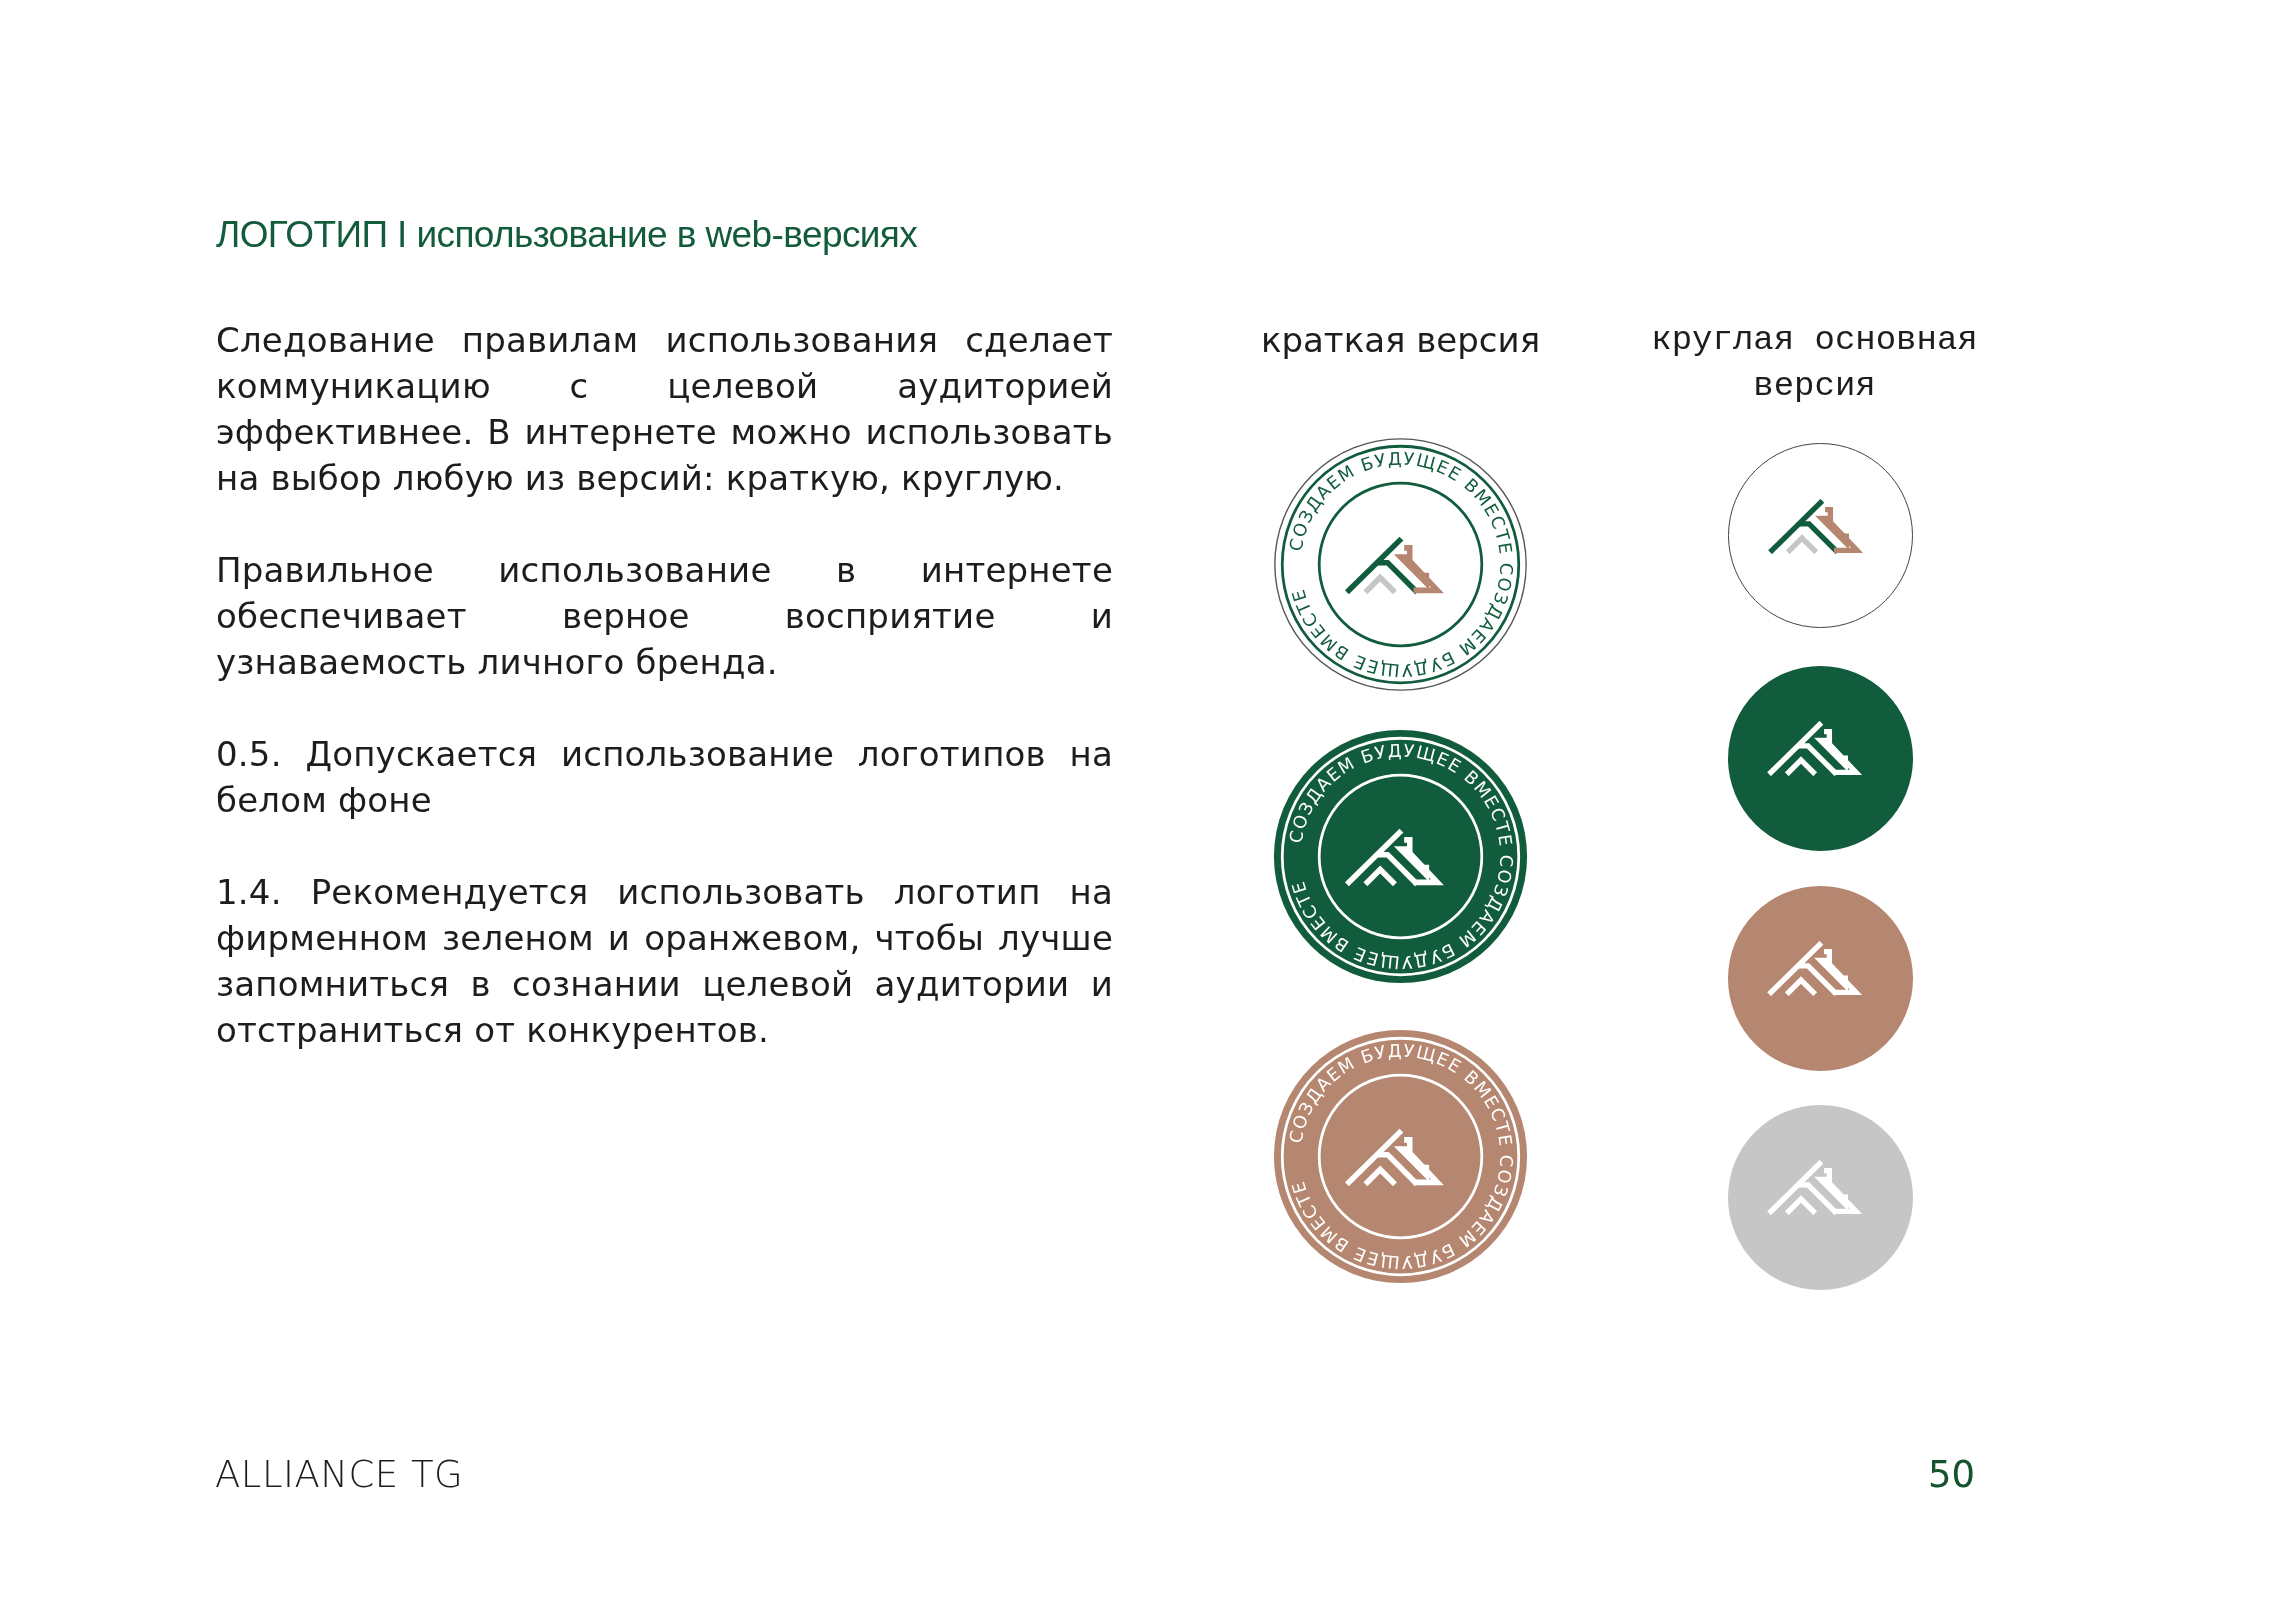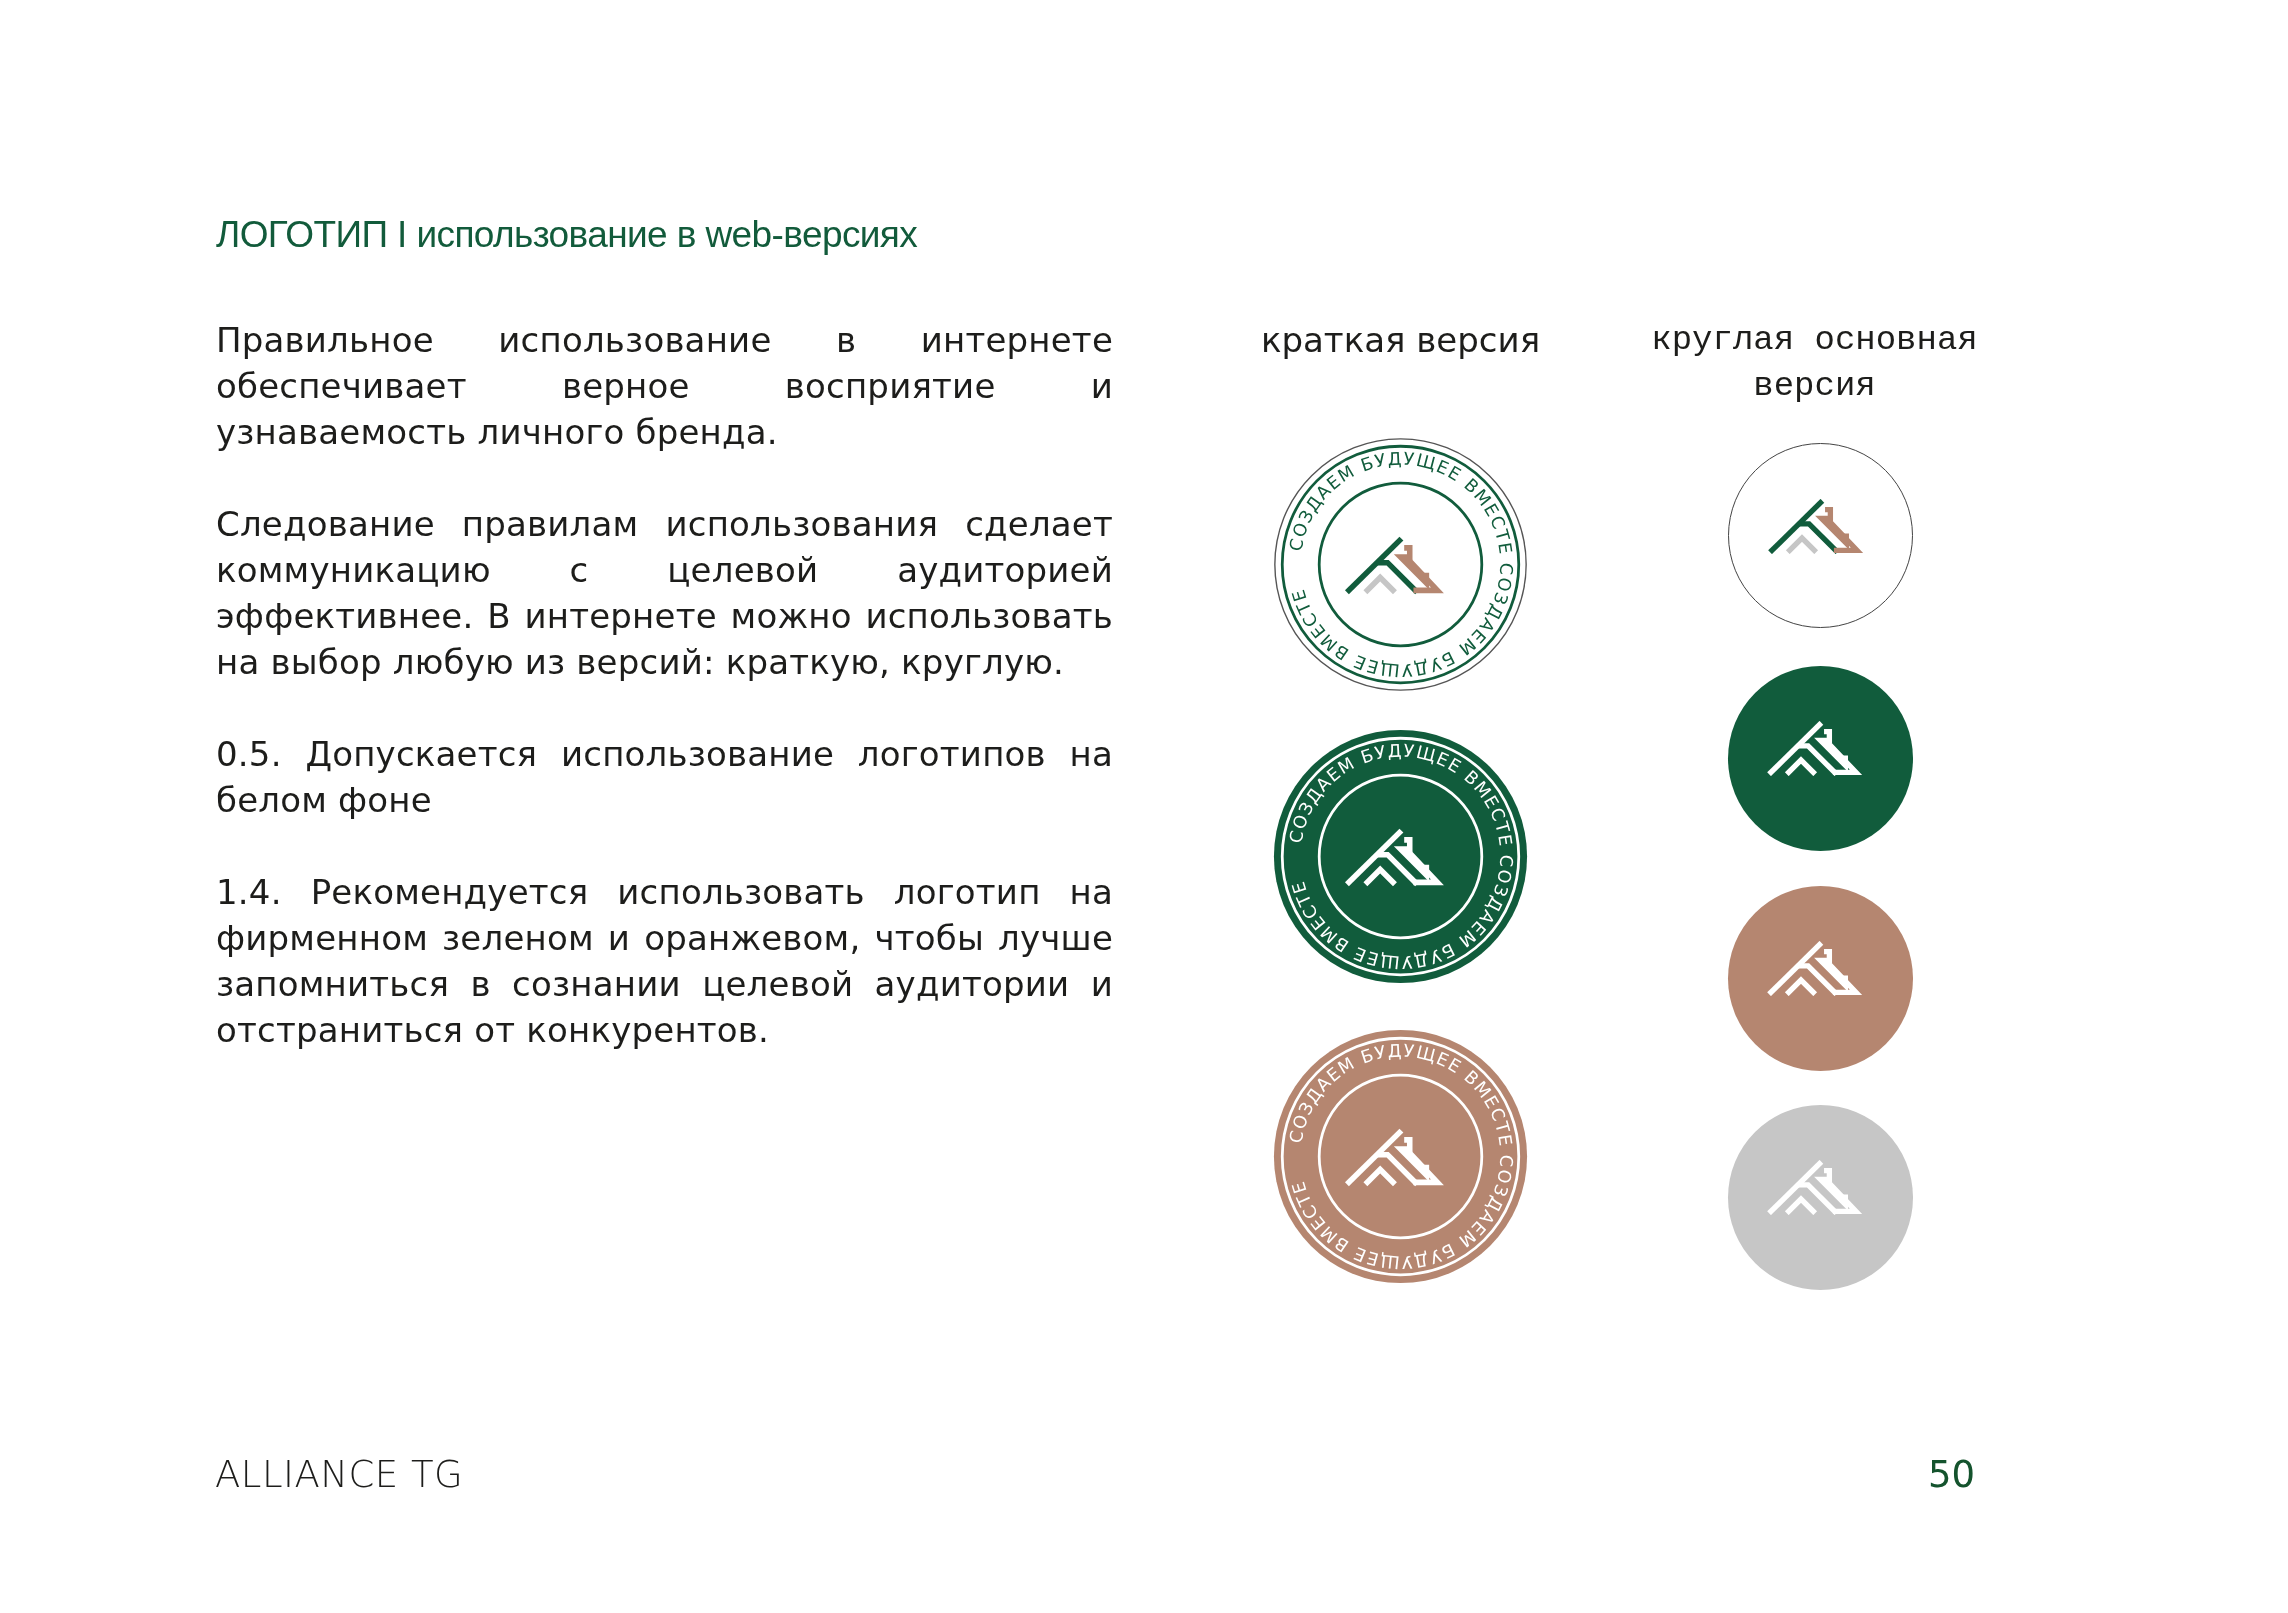--- a/index.html
+++ b/index.html
@@ -38,22 +38,22 @@
   .footer-page {
     position: absolute; left: 1928px; top: 1453px; font-size: 37px; color: #14532d;
   }
 </style>
 </head>
 <body>
 
 <div class="title">ЛОГОТИП I использование в web-версиях</div>
 
 <div class="body-col">
+  <p class="para">Следование правилам использования сделает коммуникацию с целевой аудиторией эффективнее. В интернете можно использовать на выбор любую из версий: краткую, круглую.</p>
   <p class="para">Правильное использование в интернете обеспечивает верное восприятие и узнаваемость личного бренда.</p>
-  <p class="para">Следование правилам использования сделает коммуникацию с целевой аудиторией эффективнее. В интернете можно использовать на выбор любую из версий: краткую, круглую.</p>
   <p class="para">0.5. Допускается использование логотипов на белом фоне</p>
   <p class="para">1.4. Рекомендуется использовать логотип на фирменном зеленом и оранжевом, чтобы лучше запомниться в сознании целевой аудитории и отстраниться от конкурентов.</p>
 </div>
 
 <div class="col-head head-short">краткая версия</div>
 <div class="col-head head-round">круглая основная
 версия</div>
 
 <svg width="0" height="0" style="position:absolute">
   <defs>

